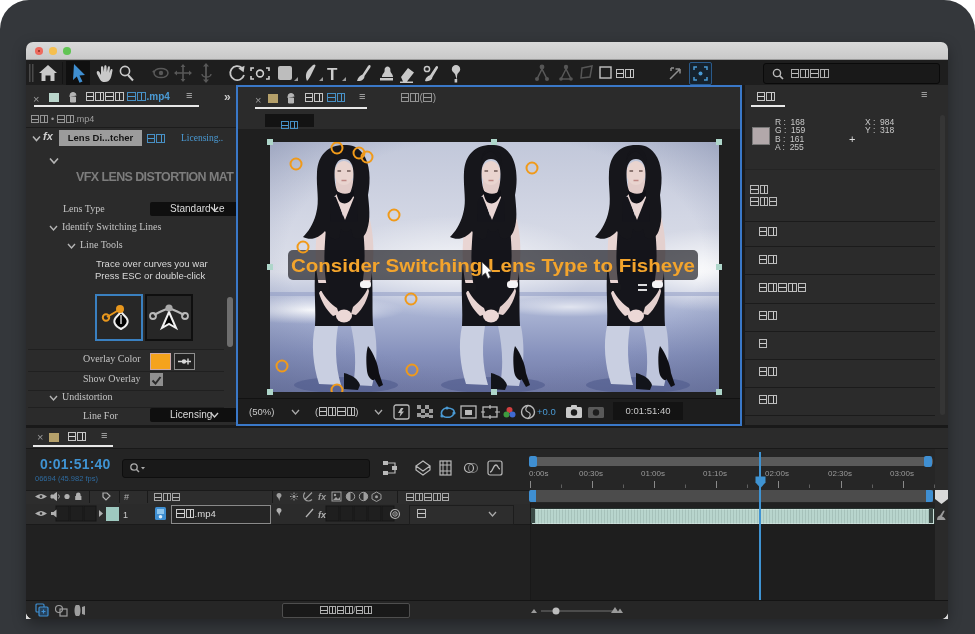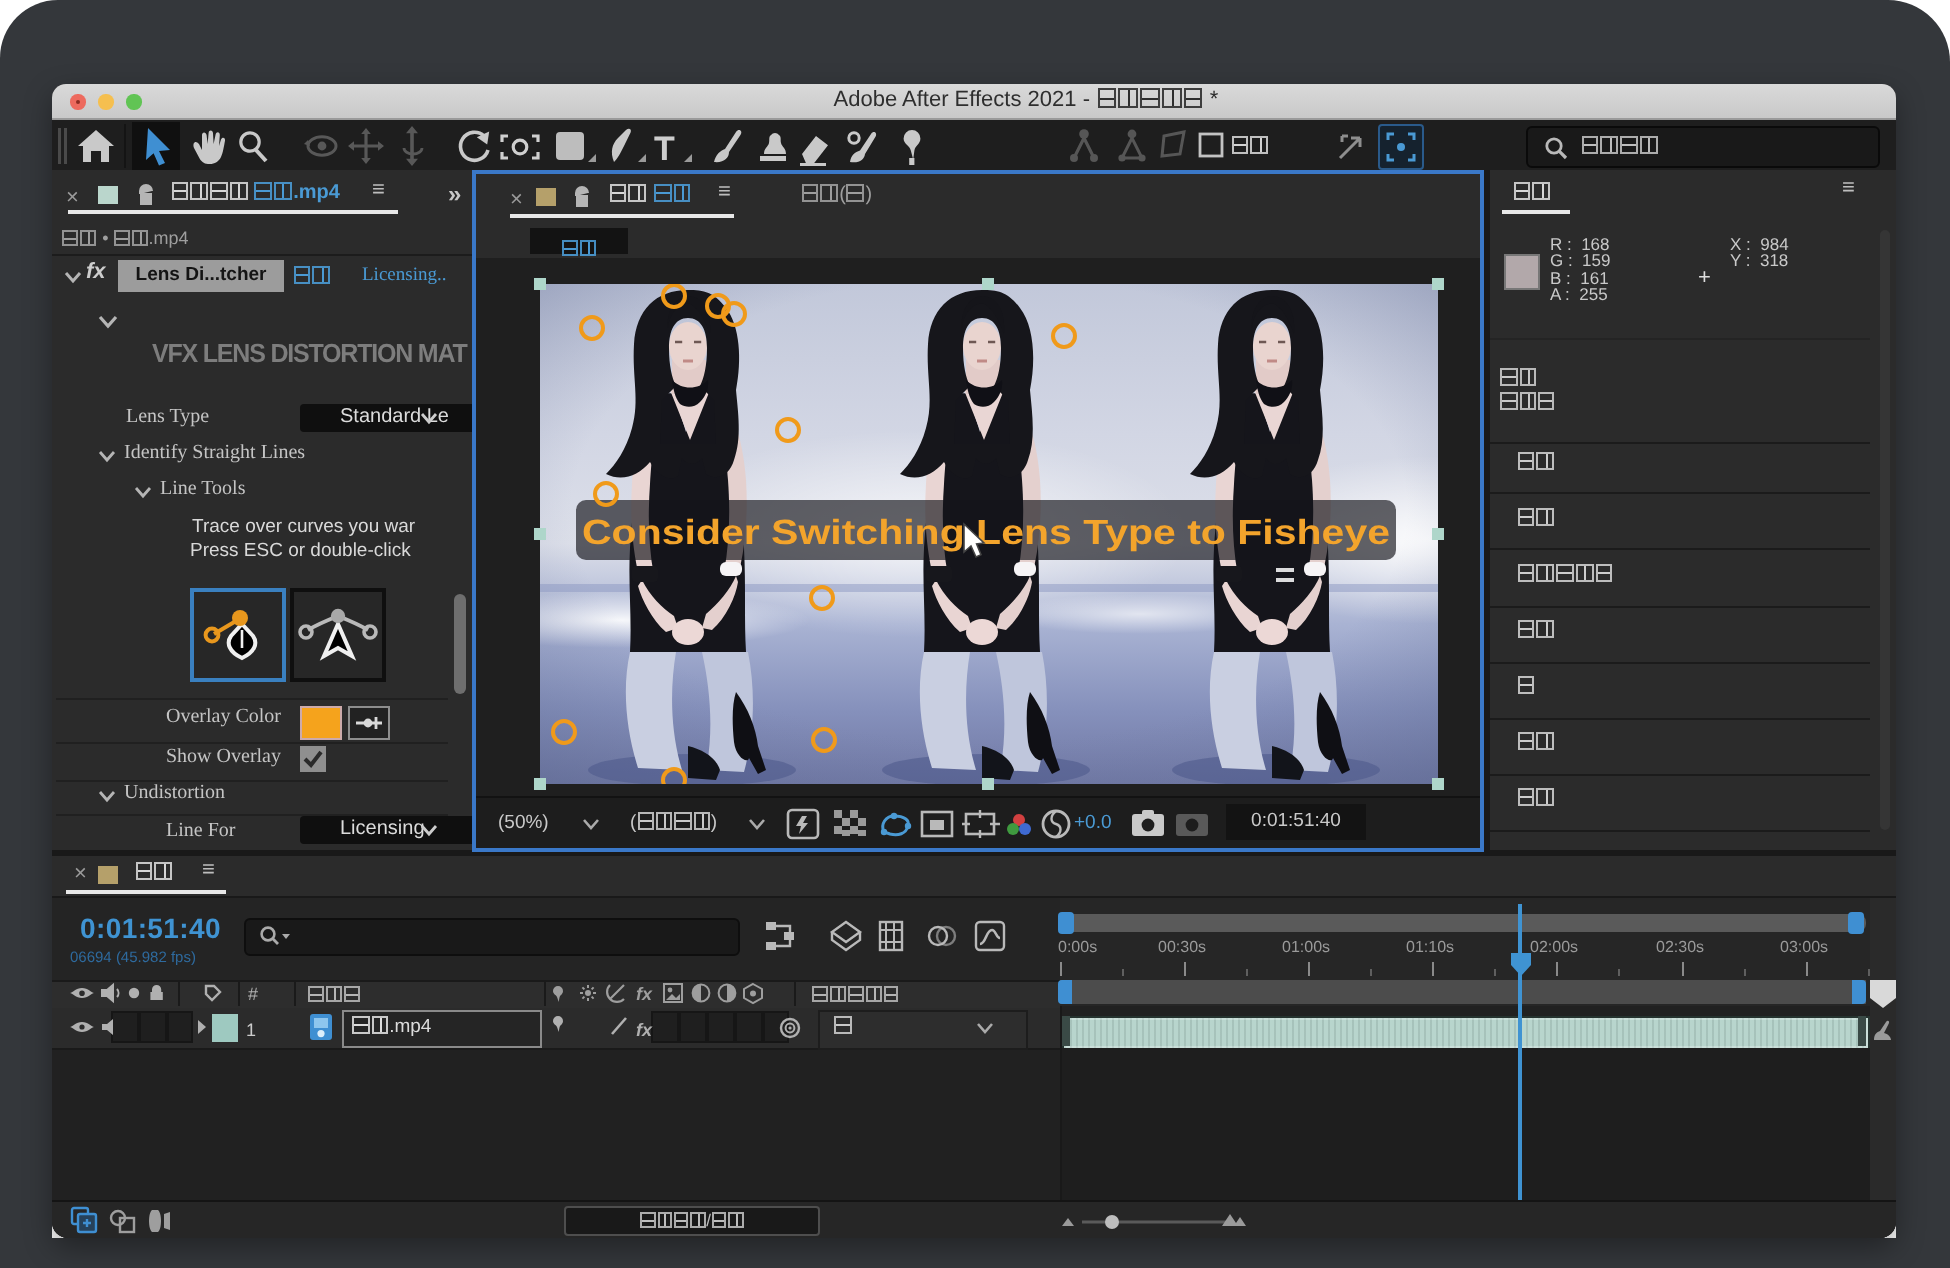--- a/index.html
+++ b/index.html
@@ -38,21 +38,20 @@
 <div id="stage">
   <div class="backdrop"></div>
   <div class="notch" style="left:26px;top:607px"></div>
   <div class="notch" style="left:936px;top:607px"></div>
   <div class="win">
     <div class="titlebar">
       <div class="tl" style="left:9px;background:#ed6a5e"></div>
       <div class="abs" style="left:11.5px;top:7.5px;width:2.5px;height:2.5px;border-radius:50%;background:#8c2c22"></div>
       <div class="tl" style="left:23px;background:#f5bf4f"></div>
       <div class="tl" style="left:37px;background:#61c454"></div>
-      <div class="title">Adobe After Effects 2021 - <span class="z"></span><span class="z z2"></span><span class="z"></span><span class="z z2"></span><span class="z"></span> *</div>
     </div>
     <div class="toolbar" id="toolbar">
 <svg width="922" height="26" viewBox="0 0 922 26">
 <g stroke="none" fill="#c9c9c9">
 
   <g fill="#4a4a4a">
               <rect x="3" y="4" width="1.5" height="18"></rect>
               <rect x="6" y="4" width="1.5" height="18"></rect>
             </g>
 
@@ -181,21 +180,21 @@
 
       <div class="abs serif" style="left:37px;top:118px;color:#c4c4c4;font-size:10px">Lens Type</div>
       <div class="ddl" style="left:124px;top:117px;width:71px;height:14px">Standard Le</div>
       <svg class="abs" style="left:184px;top:121px" width="9" height="7">
           <path d="M1 1 L4.5 5 L8 1" stroke="#ccc" stroke-width="1.4" fill="none"></path>
         </svg>
 
       <svg class="abs" style="left:23px;top:140px" width="9" height="7">
           <path d="M1 1 L4.5 5 L8 1" stroke="#b5b5b5" stroke-width="1.4" fill="none"></path>
         </svg>
-      <div class="abs serif" style="left:36px;top:136px;color:#c4c4c4;font-size:10px">Identify Straight Lines</div>
+      <div class="abs serif" style="left:36px;top:136px;color:#c4c4c4;font-size:10px">Identify Switching Lines</div>
       <svg class="abs" style="left:41px;top:158px" width="9" height="7">
           <path d="M1 1 L4.5 5 L8 1" stroke="#b5b5b5" stroke-width="1.4" fill="none"></path>
         </svg>
       <div class="abs serif" style="left:54px;top:154px;color:#c4c4c4;font-size:10px">Line Tools</div>
       <div class="abs" style="left:70px;top:173px;color:#d9d9d9;font-size:9.5px">Trace over curves you war</div>
       <div class="abs" style="left:69px;top:185px;color:#d9d9d9;font-size:9.5px">Press ESC or double-click</div>
 
       <div class="abs" style="left:69px;top:209px;width:44px;height:43px;background:#272727;border:2px solid #3a80c0">
         <svg width="44" height="43">
             <path d="M21 14.5 L10 21" stroke="#e8971d" stroke-width="2" fill="none"></path>

